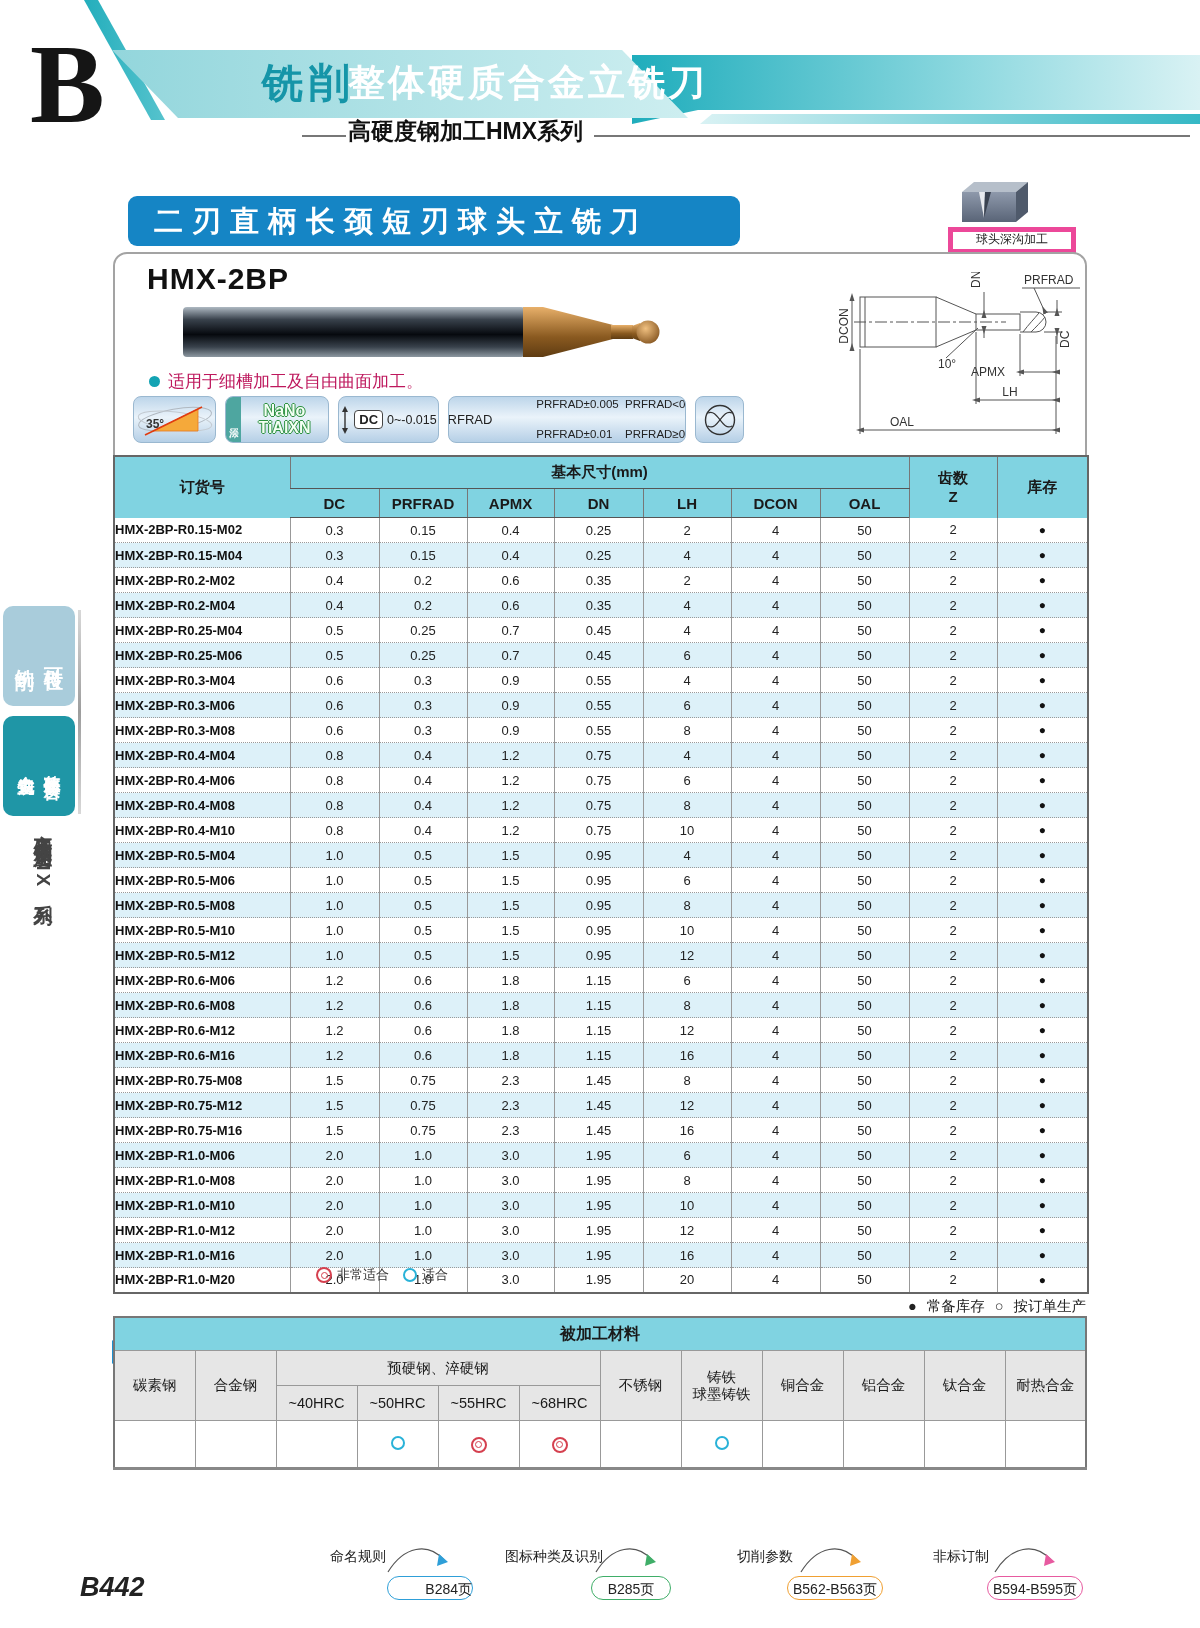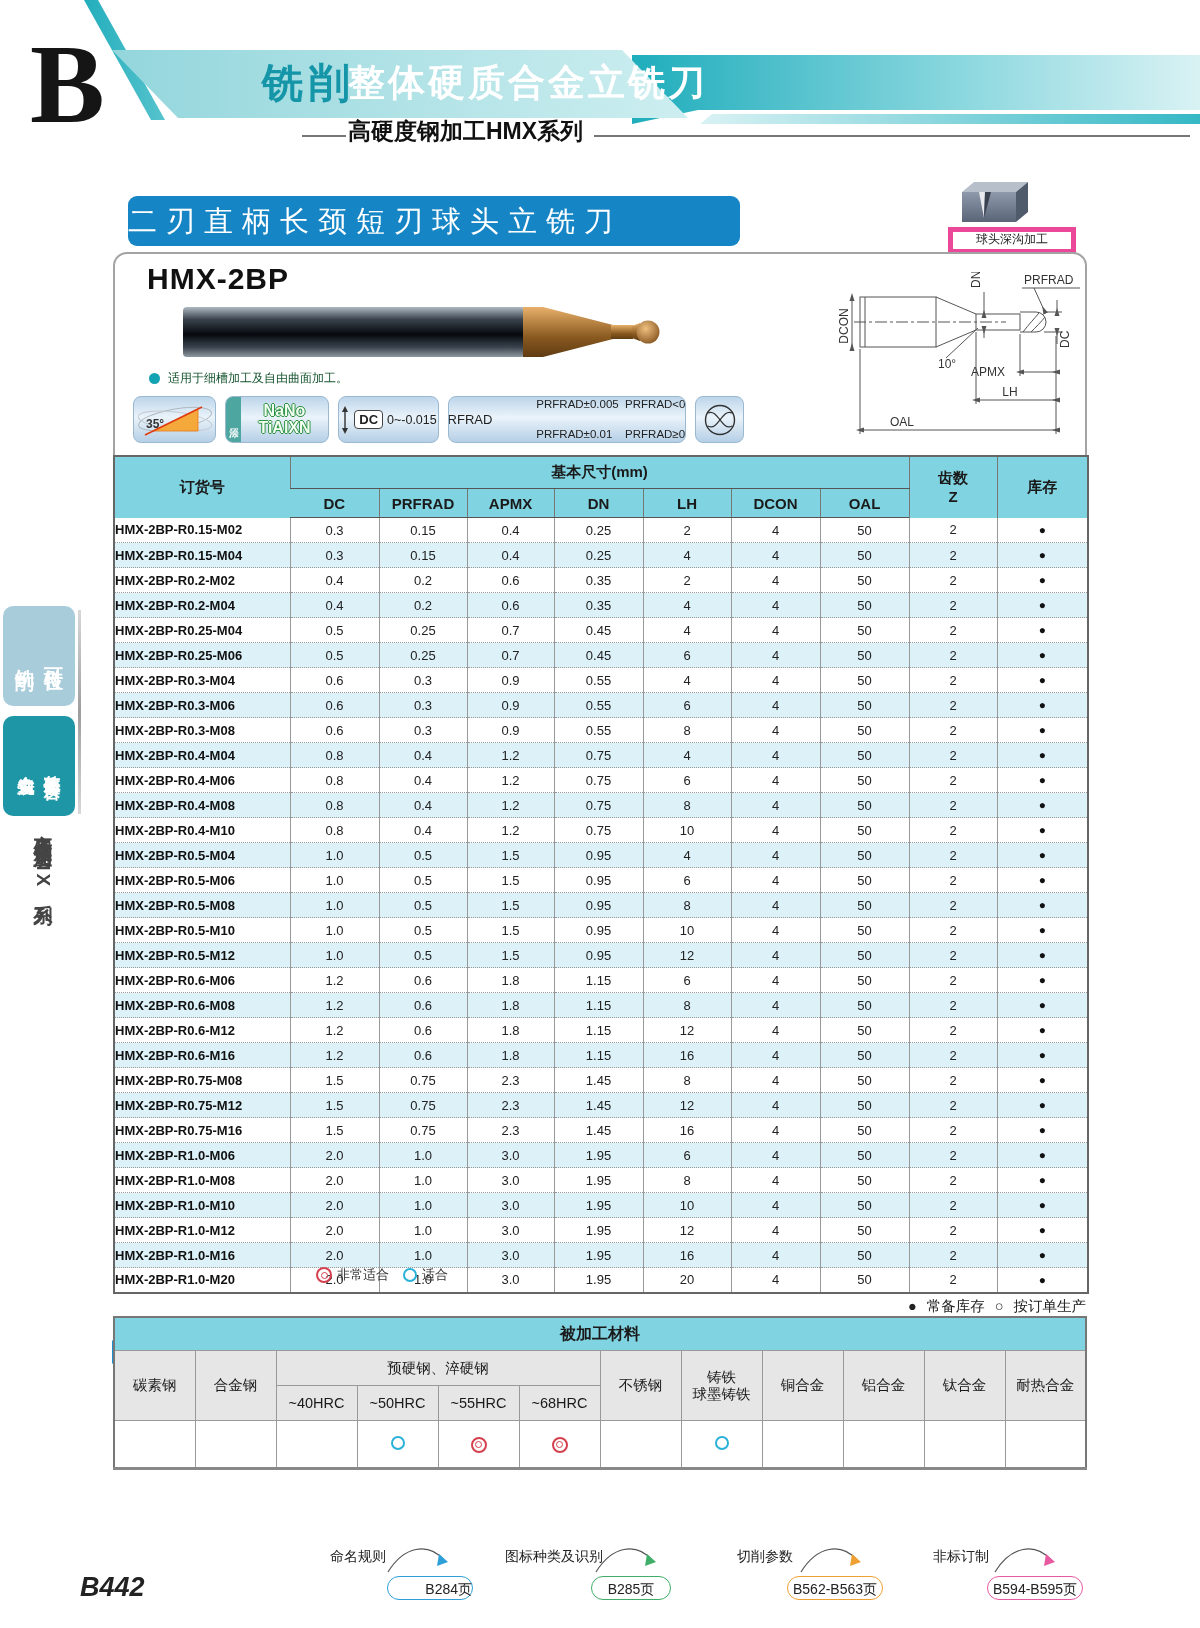--- a/index.html
+++ b/index.html
@@ -11,32 +11,32 @@
   
   .b-letter{left:30px;top:28px;font-family:"Liberation Serif","DejaVu Serif",serif;
     font-size:112px;font-weight:bold;line-height:1;color:#151515;}
   .cat-label{left:262px;top:56px;font-size:41px;font-weight:bold;color:#1595a8;letter-spacing:6px;}
   .banner-title{left:348px;top:58px;font-size:37px;font-weight:bold;color:#fff;letter-spacing:3px;white-space:nowrap;}
   .series-sub{left:348px;top:116px;font-size:23px;font-weight:bold;color:#111;white-space:nowrap;}
   .h-line{height:2px;background:#777;}
 
   
   .type-title-bar{left:128px;top:196px;width:612px;height:50px;background:var(--title-blue,#1585c5);
-    border-radius:9px;color:#fff;font-size:29px;font-weight:normal;letter-spacing:9px;
-    line-height:50px;box-sizing:border-box;white-space:nowrap;}
+    border-radius:9px;color:#fff;font-size:29px;font-weight:bold;letter-spacing:9px;
+    line-height:50px;padding-left:26px;box-sizing:border-box;white-space:nowrap;}
   .corner-label{left:948px;top:227px;width:118px;height:17px;border:5px solid #ec4899;background:#fff;
     font-size:12px;line-height:15px;text-align:center;color:#222;}
 
   
   .product-box{left:113px;top:252px;width:974px;height:203px;border:2px solid #a3a3a3;
     border-bottom:none;border-radius:14px 14px 0 0;background:#fff;box-sizing:border-box;padding-left:8px;}
   .model-name{left:32px;top:8px;font-size:30px;font-weight:bold;color:#111;letter-spacing:1px;}
   .desc-row{left:34px;top:116px;display:flex;align-items:center;gap:8px;}
   .desc-dot{width:11px;height:11px;border-radius:50%;background:#13a3b3;}
-  .desc-text{font-size:12px;color:#14532d;}
+  .desc-text{font-size:17px;color:#be185d;}
   .icon-row{left:18px;top:142px;display:flex;gap:9px;align-items:stretch;}
   .feat-box{height:47px;border-radius:8px;border:1px solid #9ab8d0;box-sizing:border-box;
     background:linear-gradient(180deg,#bdd5ea,#eaf3fa 45%,#b5cfe6);display:flex;align-items:center;
     justify-content:center;overflow:hidden;}
   .coat-strip{width:15px;align-self:stretch;background:#4ea6a0;color:#fff;font-size:10px;
     writing-mode:vertical-rl;text-orientation:upright;display:flex;align-items:center;justify-content:center;}
   .coat-text{flex:1;text-align:center;font-weight:800;font-size:16px;line-height:1.05;color:#f4fff4;
     text-shadow:1px 0 #2d9140,-1px 0 #2d9140,0 1px #2d9140,0 -1px #2d9140;}
   .dc-chip{border:1.5px solid #444;border-radius:4px;padding:1px 4px;font-size:13px;font-weight:bold;background:#fff;}
   .tol-text{font-size:12.5px;color:#222;}

